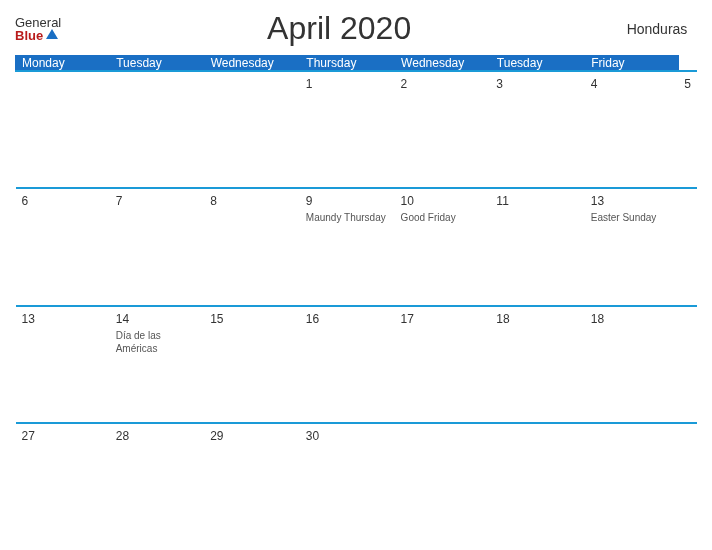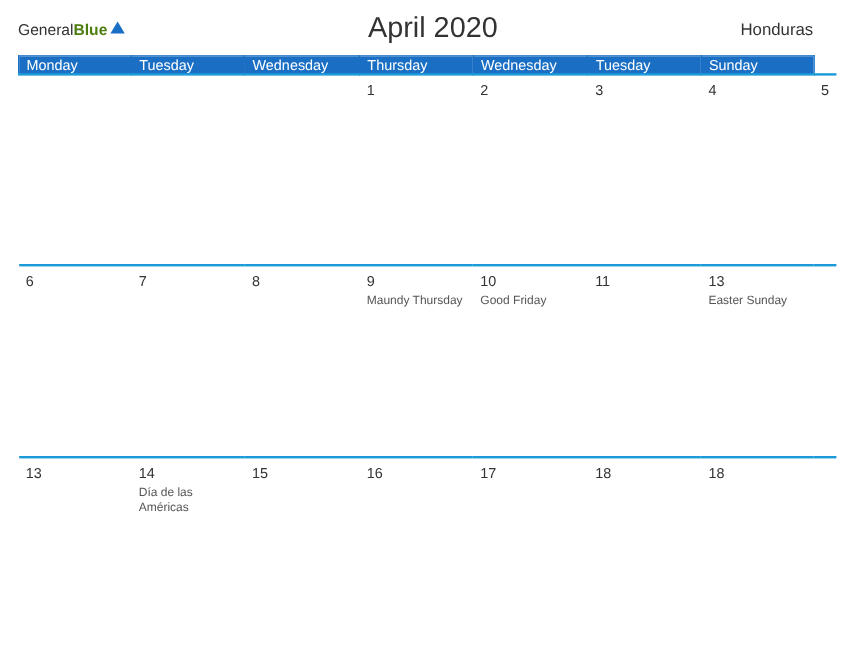--- a/index.html
+++ b/index.html
@@ -16,55 +16,55 @@
 
     
     .header {
       display: flex;
       align-items: center;
       justify-content: space-between;
       margin-bottom: 8px;
     }
     .logo {
       display: flex;
-      flex-direction: row;
+      flex-direction: column;
       line-height: 1;
     }
     .logo-general {
       font-size: 13px;
       color: #333;
       font-weight: normal;
     }
     .logo-blue {
       font-size: 13px;
-      color: #4d7c0f;
+      color: #b91c1c;
       font-weight: bold;
       display: flex;
       align-items: center;
     }
     .logo-triangle {
       width: 0;
       height: 0;
       border-left: 6px solid transparent;
       border-right: 6px solid transparent;
       border-bottom: 10px solid #1a6fc4;
       margin-left: 3px;
       margin-bottom: 2px;
     }
     .calendar-title {
-      font-size: 24px;
+      font-size: 32px;
       color: #333;
       font-weight: normal;
       text-align: center;
       flex: 1;
     }
     .country {
       font-size: 14px;
       color: #333;
-      text-align: left;
+      text-align: center;
       min-width: 80px;
     }
 
     
     .calendar {
       width: 100%;
       border-collapse: collapse;
       flex: 1;
     }
 
@@ -127,21 +127,21 @@
 
 <table class="calendar">
   <thead>
     <tr>
     <th>Monday</th>
         <th>Tuesday</th>
         <th>Wednesday</th>
         <th>Thursday</th>
         <th>Wednesday</th>
         <th>Tuesday</th>
-        <th>Sunday</th>
+        <th>Friday</th>
       </tr>
   </thead>
   <tbody>
   <tr>
         <td class="empty-cell"></td>
         <td class="empty-cell"></td>
         <td class="empty-cell"></td>
         <td>
           <span class="day-number">1</span>
         </td>
@@ -201,14 +201,31 @@
         <td>
           <span class="day-number">17</span>
         </td>
         <td>
           <span class="day-number">18</span>
         </td>
         <td>
           <span class="day-number">18</span>
         </td>
       </tr>
+      <tr>
+        <td>
+          <span class="day-number">27</span>
+        </td>
+        <td>
+          <span class="day-number">28</span>
+        </td>
+        <td>
+          <span class="day-number">29</span>
+        </td>
+        <td>
+          <span class="day-number">30</span>
+        </td>
+        <td class="empty-cell"></td>
+        <td class="empty-cell"></td>
+        <td class="empty-cell"></td>
+      </tr>
     </tbody>
 </table>
 
 </body></html>

